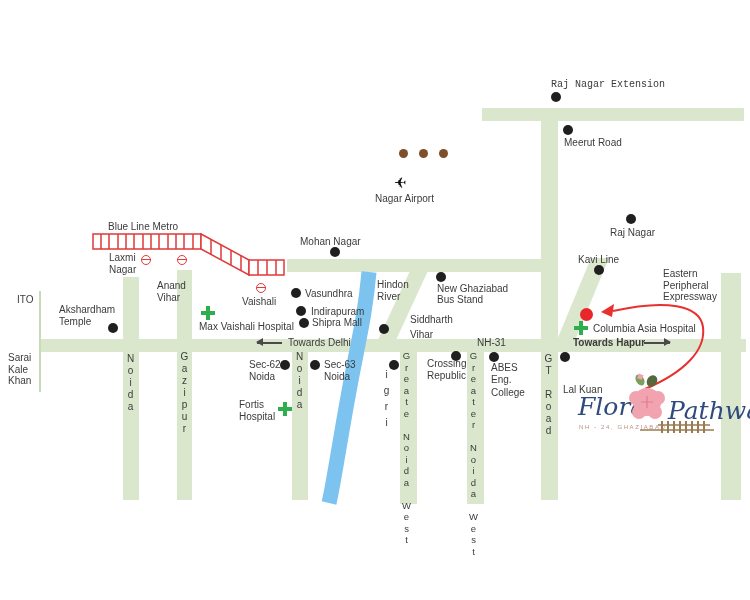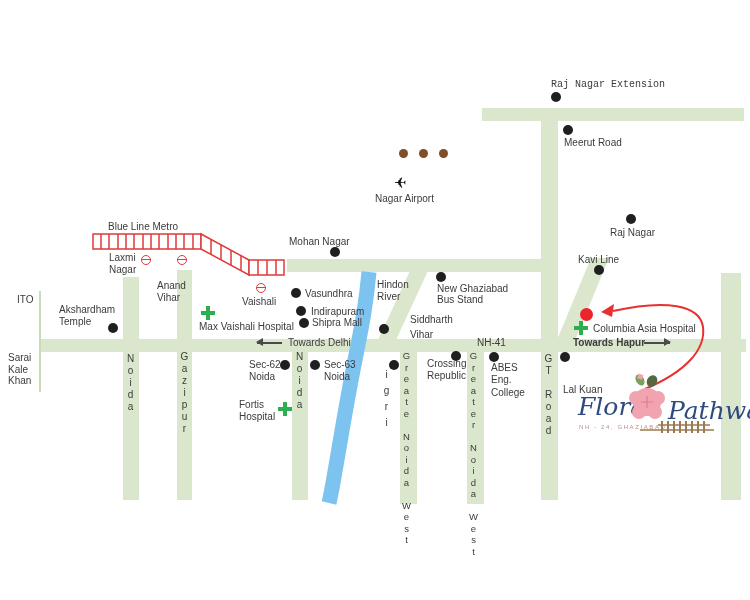--- a/index.html
+++ b/index.html
@@ -71,40 +71,43 @@
   </svg>
 
   <div class="lbl" style="left:551px;top:79px;font-family:Liberation Mono, monospace;">Raj Nagar Extension</div>
   <div class="dot" style="left:551px;top:92px;"></div>
   <div class="dot" style="left:563px;top:125px;"></div>
   <div class="lbl" style="left:564px;top:137px;">Meerut Road</div>
   <div class="dot" style="left:626px;top:214px;"></div>
   <div class="lbl" style="left:610px;top:227px;">Raj Nagar</div>
   <div class="lbl" style="left:578px;top:254px;">Kavi Line</div>
   <div class="dot" style="left:594px;top:265px;"></div>
+  <div class="lbl" style="left:663px;top:268px;">Eastern
+Peripheral
+Expressway</div>
 
   <div class="bdot" style="left:399px;top:149px;"></div>
   <div class="bdot" style="left:419px;top:149px;"></div>
   <div class="bdot" style="left:439px;top:149px;"></div>
   <div class="plane" style="left:394px;top:174px;">✈</div>
   <div class="lbl" style="left:375px;top:193px;">Nagar Airport</div>
 
   <div class="lbl" style="left:108px;top:221px;">Blue Line Metro</div>
   <div class="lbl" style="left:109px;top:252px;">Laxmi
 Nagar</div>
   <div class="station" style="left:141px;top:255px;"></div>
   <div class="lbl" style="left:157px;top:280px;">Anand
 Vihar</div>
   <div class="station" style="left:177px;top:255px;"></div>
   <div class="station" style="left:256px;top:283px;"></div>
   <div class="lbl" style="left:242px;top:296px;">Vaishali</div>
   <div class="cross" style="left:201px;top:306px;"></div>
   <div class="lbl" style="left:199px;top:321px;">Max Vaishali Hospital</div>
 
-  <div class="lbl" style="left:289px;top:236px;">Mohan Nagar</div>
+  <div class="lbl" style="left:300px;top:236px;">Mohan Nagar</div>
   <div class="dot" style="left:330px;top:247px;"></div>
 
   <div class="dot" style="left:291px;top:288px;"></div>
   <div class="lbl" style="left:305px;top:288px;">Vasundhra</div>
   <div class="dot" style="left:296px;top:306px;"></div>
   <div class="lbl" style="left:311px;top:306px;">Indirapuram</div>
   <div class="dot" style="left:299px;top:318px;"></div>
   <div class="lbl" style="left:312px;top:317px;text-align:center;">Shipra Mall</div>
 
   <div class="lbl" style="left:377px;top:279px;">Hindon
@@ -119,21 +122,21 @@
   <div class="lbl" style="left:17px;top:294px;">ITO</div>
   <div class="lbl" style="left:59px;top:304px;">Akshardham
 Temple</div>
   <div class="dot" style="left:108px;top:323px;"></div>
   <div class="lbl" style="left:8px;top:352px;">Sarai
 Kale
 Khan</div>
 
   <div class="harrow l" style="left:257px;top:342px;width:25px;"></div>
   <div class="lbl" style="left:288px;top:337px;">Towards Delhi</div>
-  <div class="lbl" style="left:477px;top:337px;">NH-41</div>
+  <div class="lbl" style="left:477px;top:337px;">NH-31</div>
   <div class="lbl" style="left:573px;top:337px;font-weight:bold;">Towards Hapur</div>
   <div class="harrow r" style="left:644px;top:342px;width:26px;"></div>
 
   <div class="vlbl" style="left:125px;top:353px;">Noida</div>
   <div class="vlbl" style="left:179px;top:351px;">Gazipur</div>
   <div class="lbl" style="left:249px;top:359px;">Sec-62
 Noida</div>
   <div class="dot" style="left:280px;top:360px;"></div>
   <div class="vlbl" style="left:294px;top:351px;">Noida</div>
   <div class="dot" style="left:310px;top:360px;"></div>

